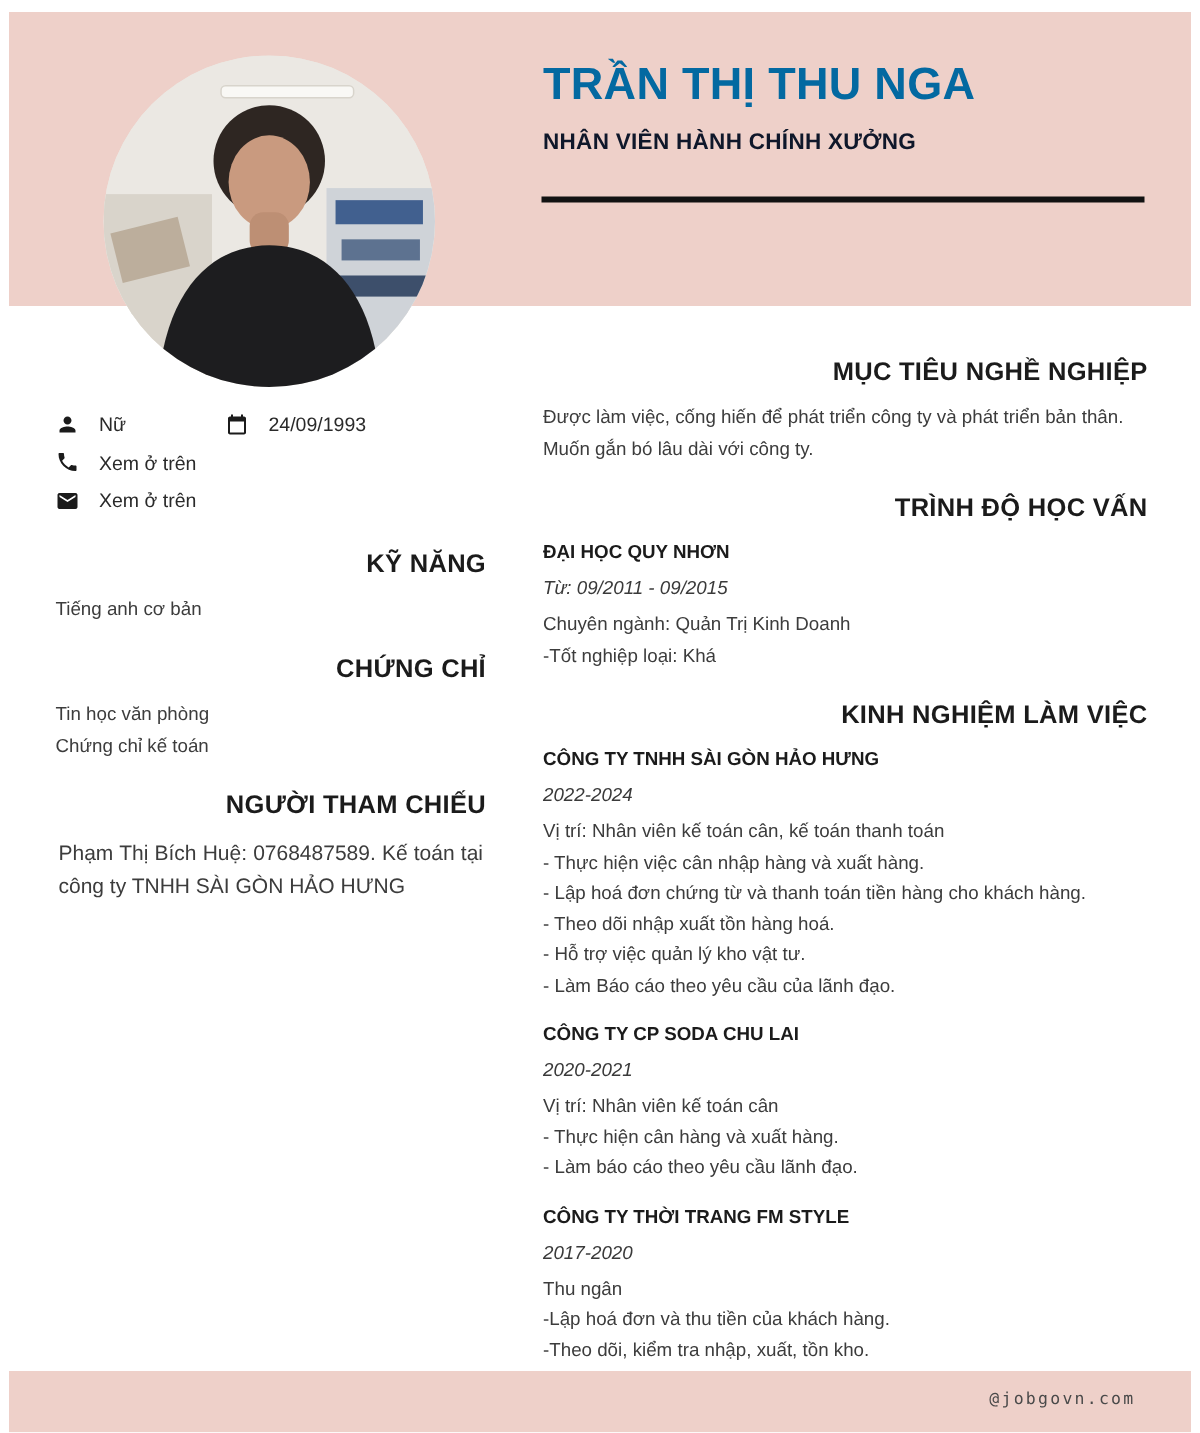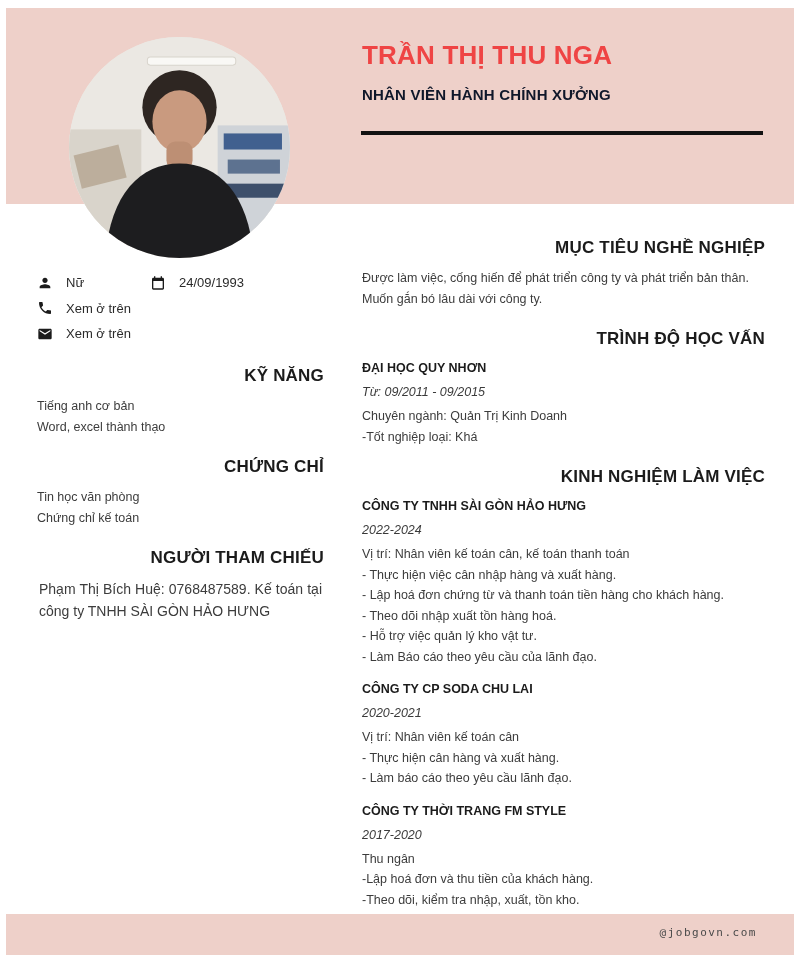--- a/index.html
+++ b/index.html
@@ -9,21 +9,21 @@
     position: relative; width: 800px; height: 955px; background: #fff;
     font-family: "Liberation Sans", sans-serif; color: var(--body);
     overflow: hidden; margin: 0 auto;
   }
   .band { position: absolute; left: 6px; right: 6px; background: var(--accent); }
   .header-band { top: 8px; height: 196px; }
   .footer-band { top: 914px; height: 41px; }
 
   .candidate-name {
     position: absolute; left: 362px; top: 40px; margin: 0;
-    font-size: 26px; font-weight: 700; color: #ef4444; letter-spacing: 0.2px;
+    font-size: 30px; font-weight: 700; color: #0369a1; letter-spacing: 0.2px;
   }
   .job-title {
     position: absolute; left: 362px; top: 86px; margin: 0;
     font-size: 15px; font-weight: 700; color: #0f172a; letter-spacing: 0.2px;
   }
   .header-rule { position: absolute; left: 361px; top: 131px; width: 402px; height: 4px; background: #121212; }
 
   .photo {
     position: absolute; left: 69px; top: 37px; width: 221px; height: 221px;
     border-radius: 50%; overflow: hidden; background: #ebe8e3;
@@ -125,21 +125,20 @@
             <path d="M20 4H4c-1.1 0-1.99.9-1.99 2L2 18c0 1.1.9 2 2 2h16c1.1 0 2-.9 2-2V6c0-1.1-.9-2-2-2zm0 4l-8 5-8-5V6l8 5 8-5v2z"></path>
           </svg>
       </span>
       <span>Xem ở trên</span>
     </div>
 
 
     <div class="section">
       <div class="section-heading">KỸ NĂNG</div>
       <div class="left-item">Tiếng anh cơ bản</div>
-      <div class="left-item">Word, excel thành thạo</div>
     </div>
 
     <div class="section">
       <div class="section-heading">CHỨNG CHỈ</div>
       <div class="left-item">Tin học văn phòng</div>
       <div class="left-item">Chứng chỉ kế toán</div>
     </div>
 
     <div class="section">
       <div class="section-heading">NGƯỜI THAM CHIẾU</div>

